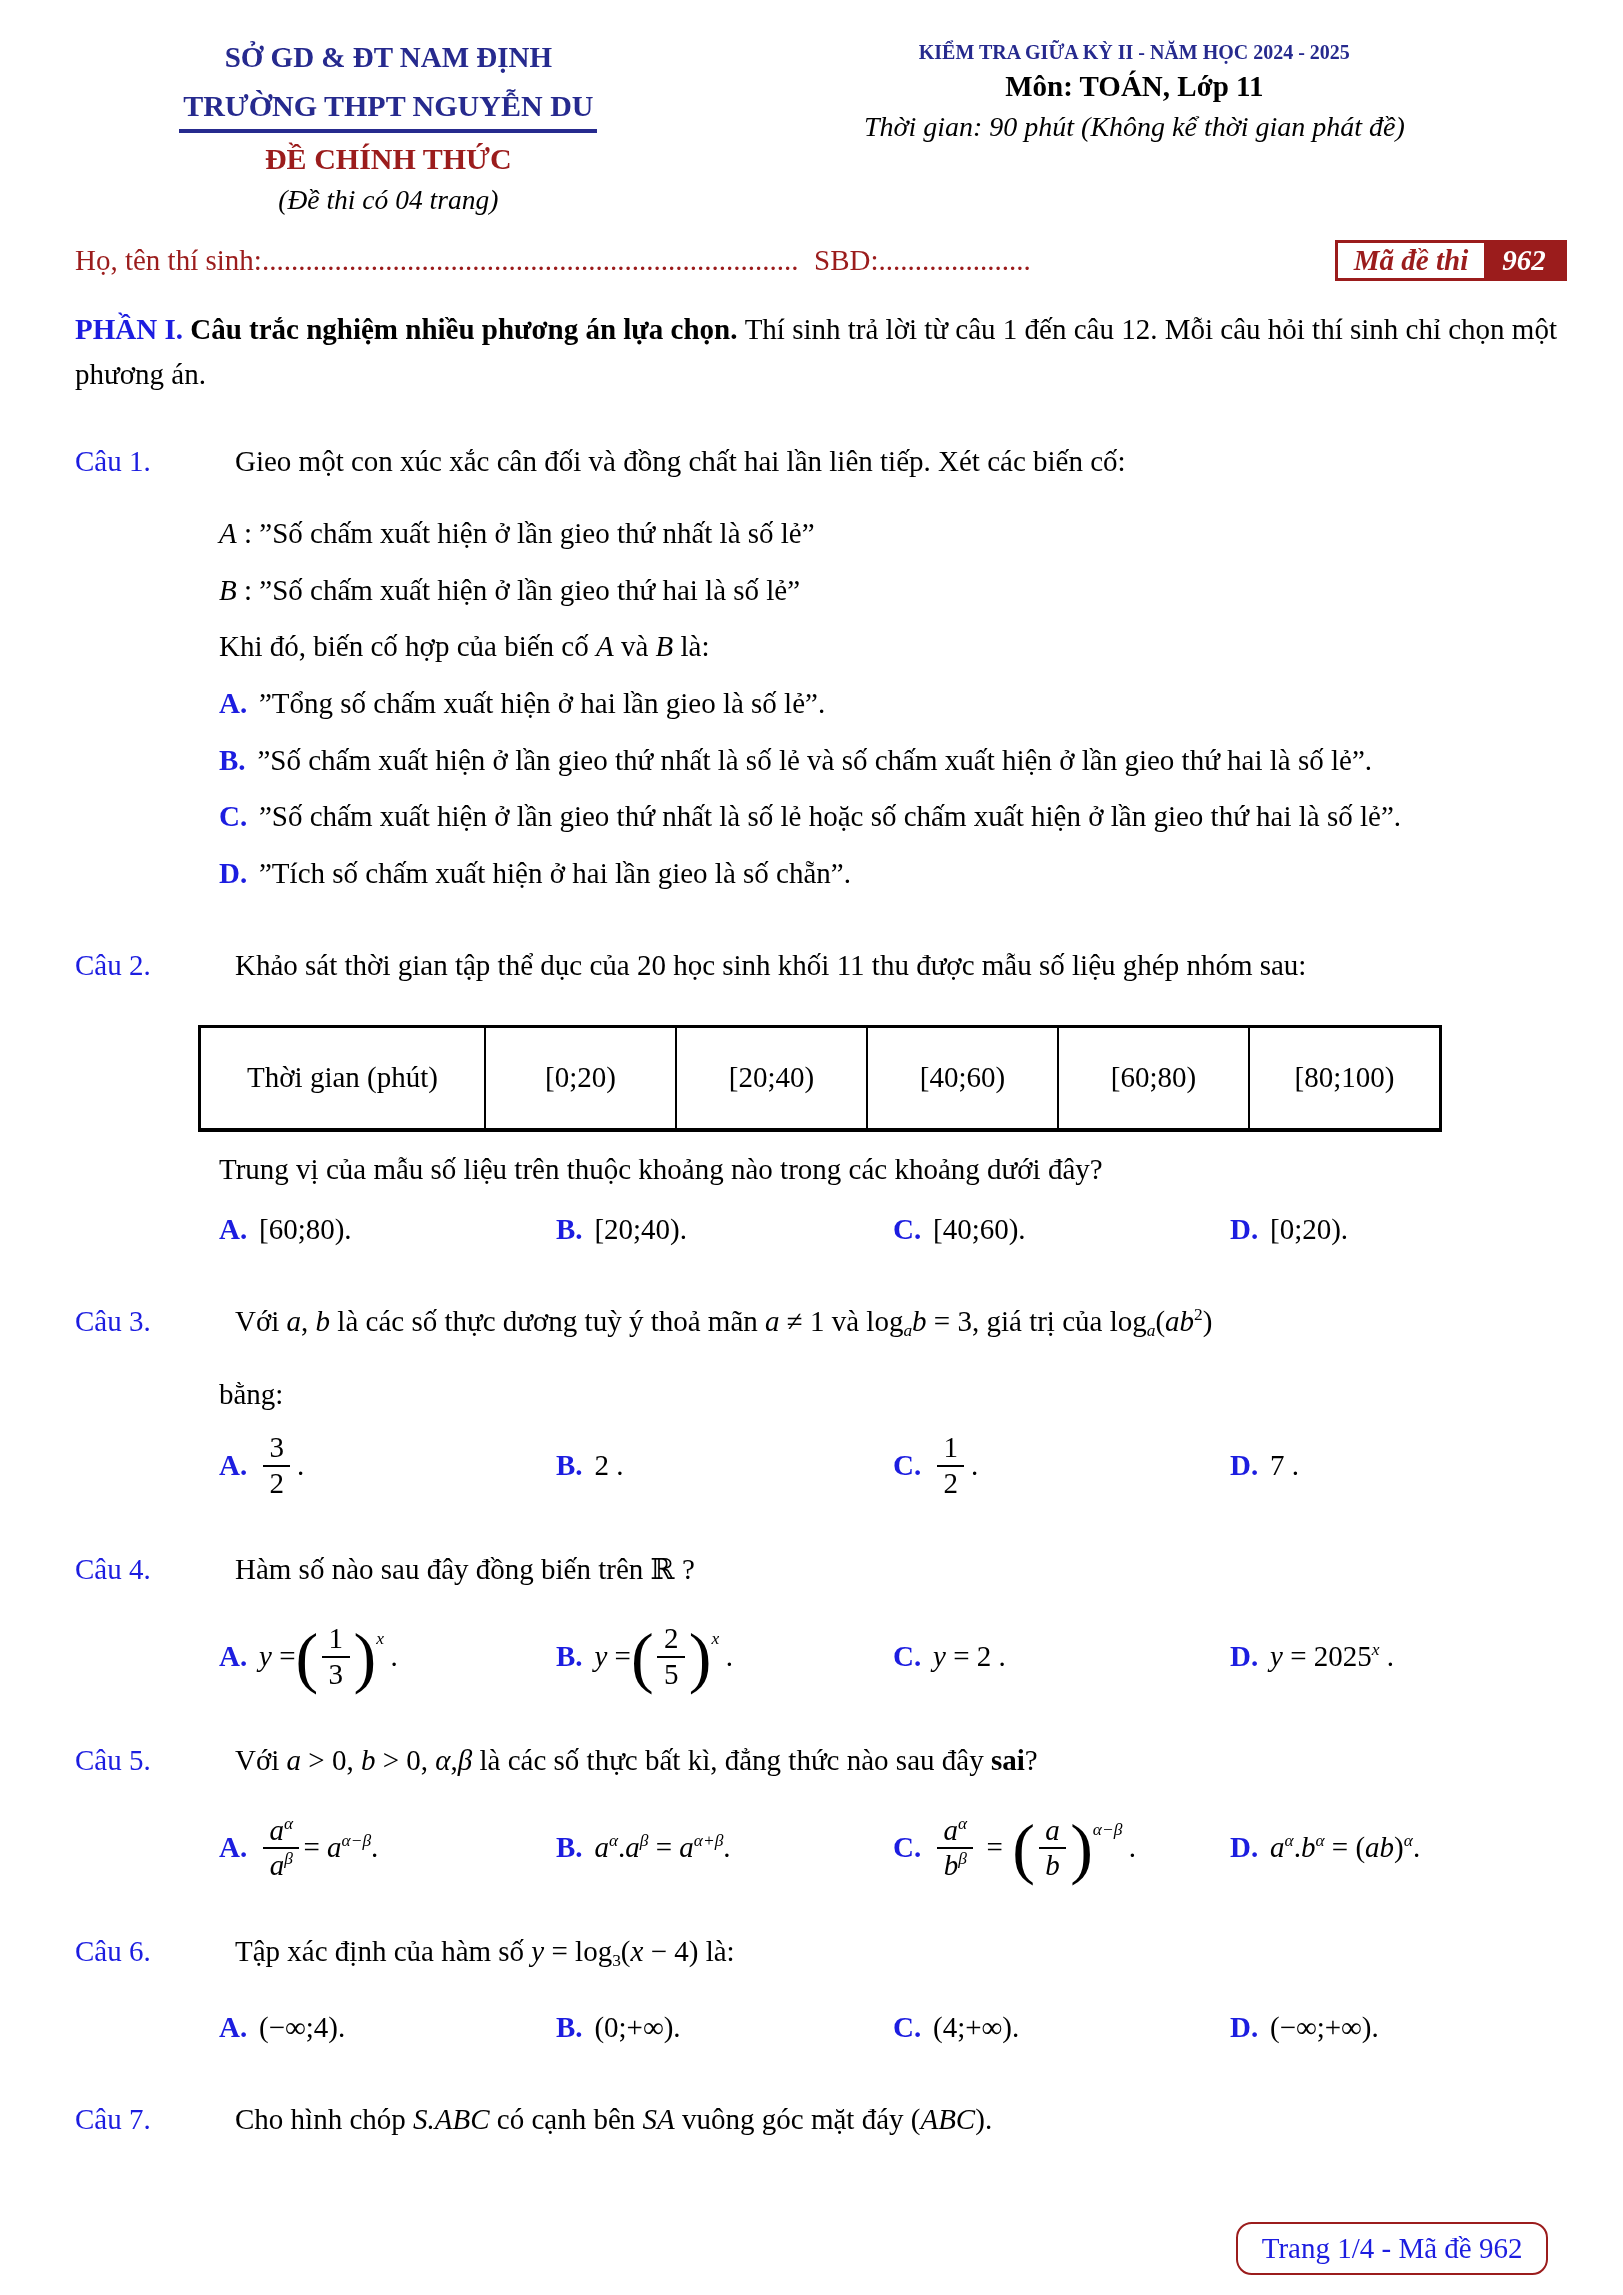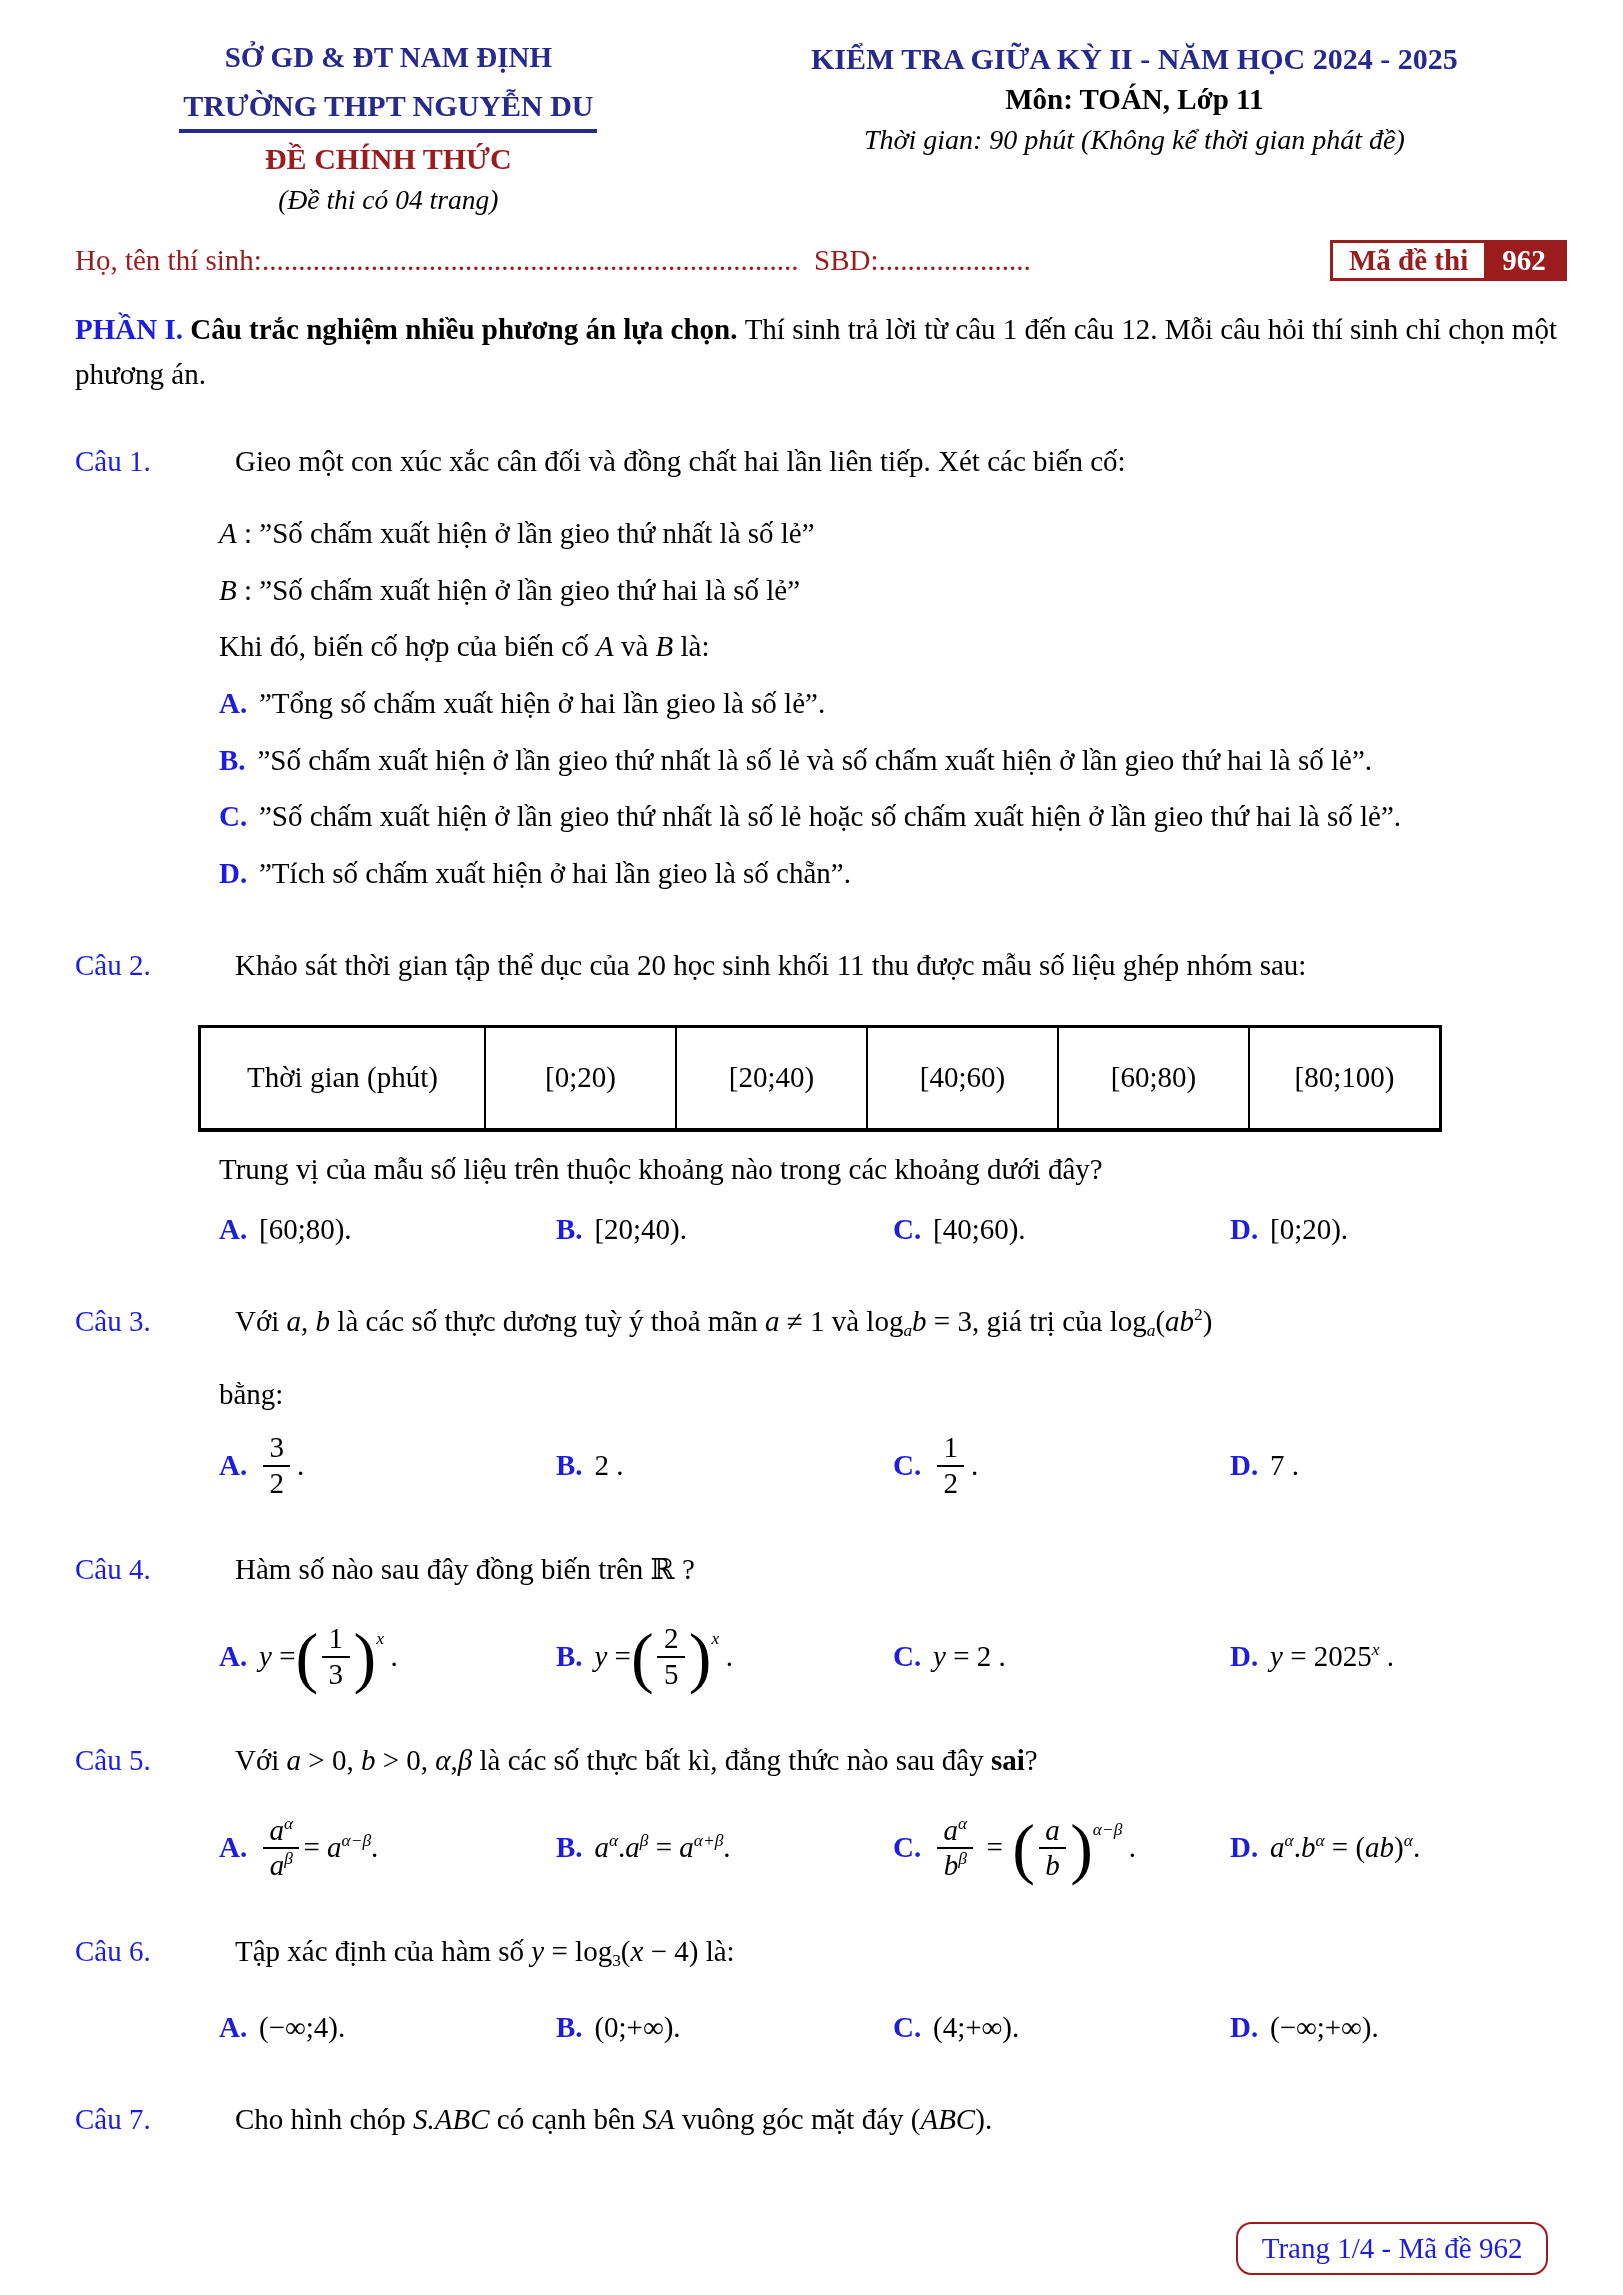--- a/index.html
+++ b/index.html
@@ -20,28 +20,28 @@
   .h-right{width:58%;text-align:center;}
   .navy{color:var(--navy);}
   .red{color:var(--red);}
   .bold{font-weight:700;}
   .italic{font-style:italic;}
   .dept{font-size:29px;}
   .school-wrap{margin-top:9px;}
   .school{font-size:30px;border-bottom:4.6px solid var(--navy);display:inline-block;padding:0 3.9px 3.9px 3.9px;}
   .examtype{font-size:30px;margin-top:6.5px;}
   .pagesnote{font-size:27.5px;margin-top:3.9px;}
-  .title{font-size:30px;}
+  .title{font-size:20px;}
   .subject{font-size:29px;margin-top:2.6px;}
   .duration{font-size:28px;margin-top:3.9px;}
   
   .info-row{display:flex;align-items:center;margin-top:22px;}
   .info-row .grow{flex:1;}
   .sbd{margin-left:15.7px;}
-  .exam-code-box{display:inline-flex;border:3.3px solid var(--red);align-items:center;margin-left:34px;}
+  .exam-code-box{display:inline-flex;border:3.3px solid var(--red);align-items:center;margin-left:34px;font-style:italic;}
   .ecb-label{padding:1.3px 15.7px;color:var(--red);font-weight:700;background:#fff;white-space:nowrap;}
   .ecb-code{padding:1.3px 18.3px;background:var(--red);color:#fff;font-weight:700;}
   
   .part-heading{margin:26px 0 0 0;line-height:1.55;}
   .question{margin-top:19.6px;}
   .q-line{display:flex;align-items:baseline;}
   .q-label{flex:0 0 144px;color:var(--blue);font-weight:400;}
   .q-text{flex:1;margin:16px;line-height:1.95;}
   .q-indent{margin:0 0 0 144px;line-height:1.95;}
   p{margin:0;}

